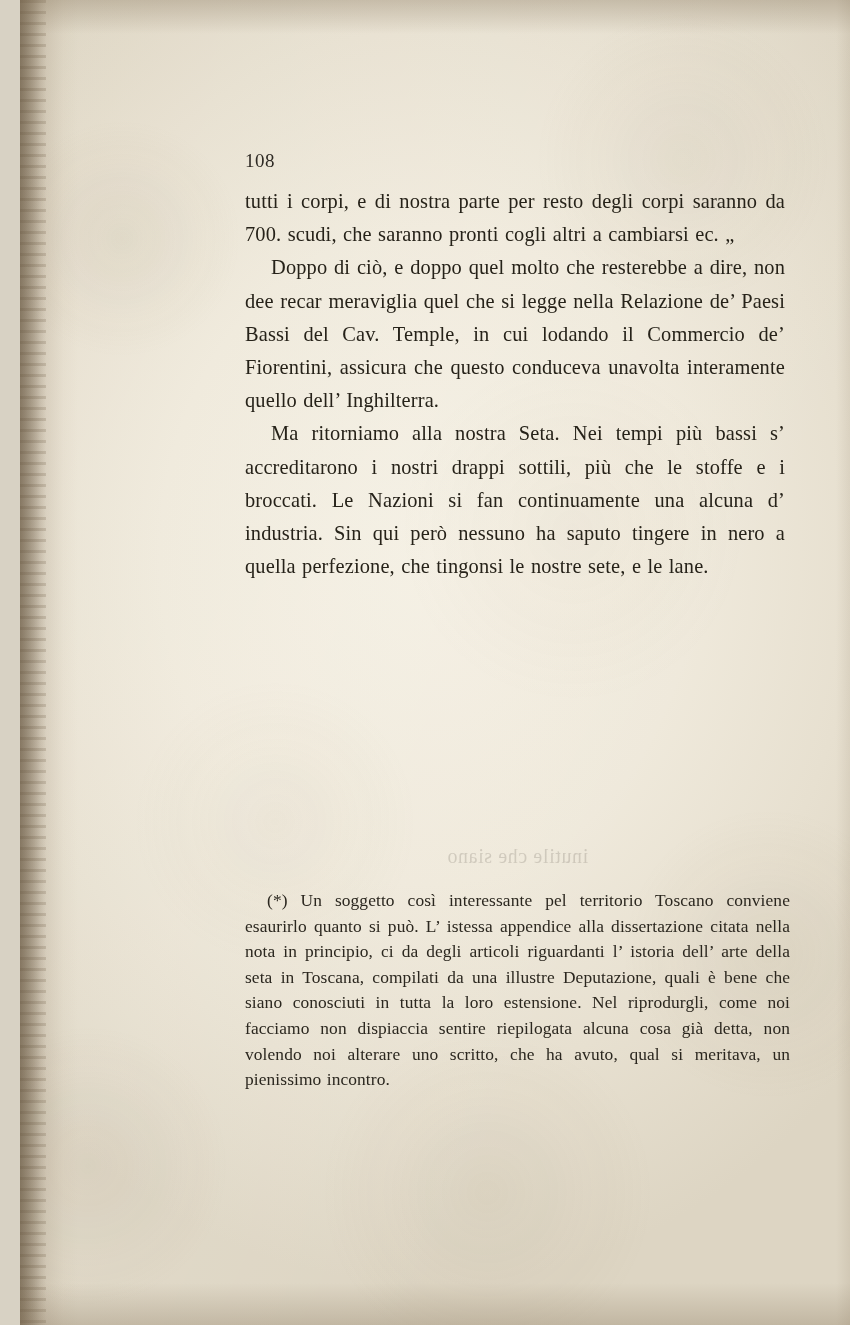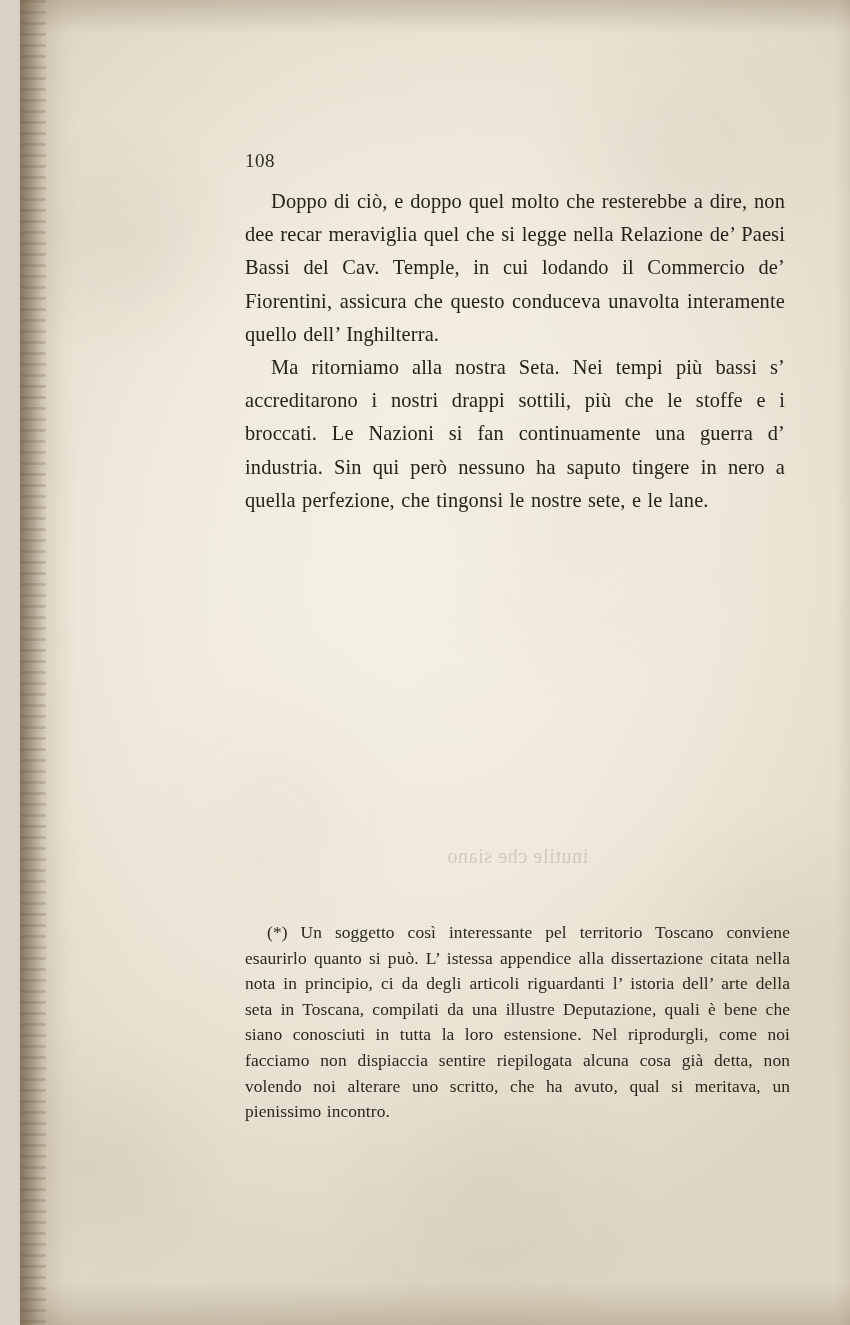--- a/index.html
+++ b/index.html
@@ -129,21 +129,21 @@
     left: 225px;
     top: 872px;
     width: 0px;
     height: 1px;
     background: rgba(60,52,40,0.0);
   }
 
   #footnote {
     position: absolute;
     left: 225px;
-    top: 920px;
+    top: 888px;
     width: 545px;
     font-size: 17.4px;
     line-height: 25.6px;
     color: #2b271f;
     text-align: justify;
     text-align-last: left;
     letter-spacing: .1px;
     word-spacing: .9px;
   }
   #footnote .indent { text-indent: 22px; display: block; }
@@ -160,22 +160,23 @@
 <body>
 
 <div id="page">
 
   <div id="grain"></div>
   <div id="ink-fade"></div>
 
   <div id="text-block">
     <div class="folio">108</div>
 
+    <p class="para">tutti i corpi, e di nostra parte per resto degli corpi saranno da 700. scudi, che saranno pronti cogli altri a cambiarsi ec. „</p>
     <p class="para indent">Doppo di ciò, e doppo quel molto che resterebbe a dire, non dee recar meraviglia quel che si legge nella Relazione de’ Paesi Bassi del Cav. Temple, in cui lodando il Commercio de’ Fiorentini, assicura che questo conduceva unavolta interamente quello dell’ Inghilterra.</p>
-    <p class="para indent">Ma ritorniamo alla nostra Seta. Nei tempi più bassi s’ accreditarono i nostri drappi sottili, più che le stoffe e i broccati. Le Nazioni si fan continuamente una guerra d’ industria. Sin qui però nessuno ha saputo tingere in nero a quella perfezione, che tingonsi le nostre sete, e le lane.</p>
+    <p class="para indent">Ma ritorniamo alla nostra Seta. Nei tempi più bassi s’ accreditarono i nostri drappi sottili, più che le stoffe e i broccati. Le Nazioni si fan continuamente una alcuna d’ industria. Sin qui però nessuno ha saputo tingere in nero a quella perfezione, che tingonsi le nostre sete, e le lane.</p>
   </div>
 
   <div id="bleed">inutile che siano</div>
 
   <div id="rule"></div>
 
   <div id="footnote">
     <span class="indent">(*) Un soggetto così interessante pel territorio Toscano conviene esaurirlo quanto si può. L’ istessa appendice alla dissertazione citata nella nota in principio, ci da degli articoli riguardanti l’ istoria dell’ arte della seta in Toscana, compilati da una illustre Deputazione, quali è bene che siano conosciuti in tutta la loro estensione. Nel riprodurgli, come noi facciamo non dispiaccia sentire riepilogata alcuna cosa già detta, non volendo noi alterare uno scritto, che ha avuto, qual si meritava, un pienissimo incontro.</span>
   </div>
 

